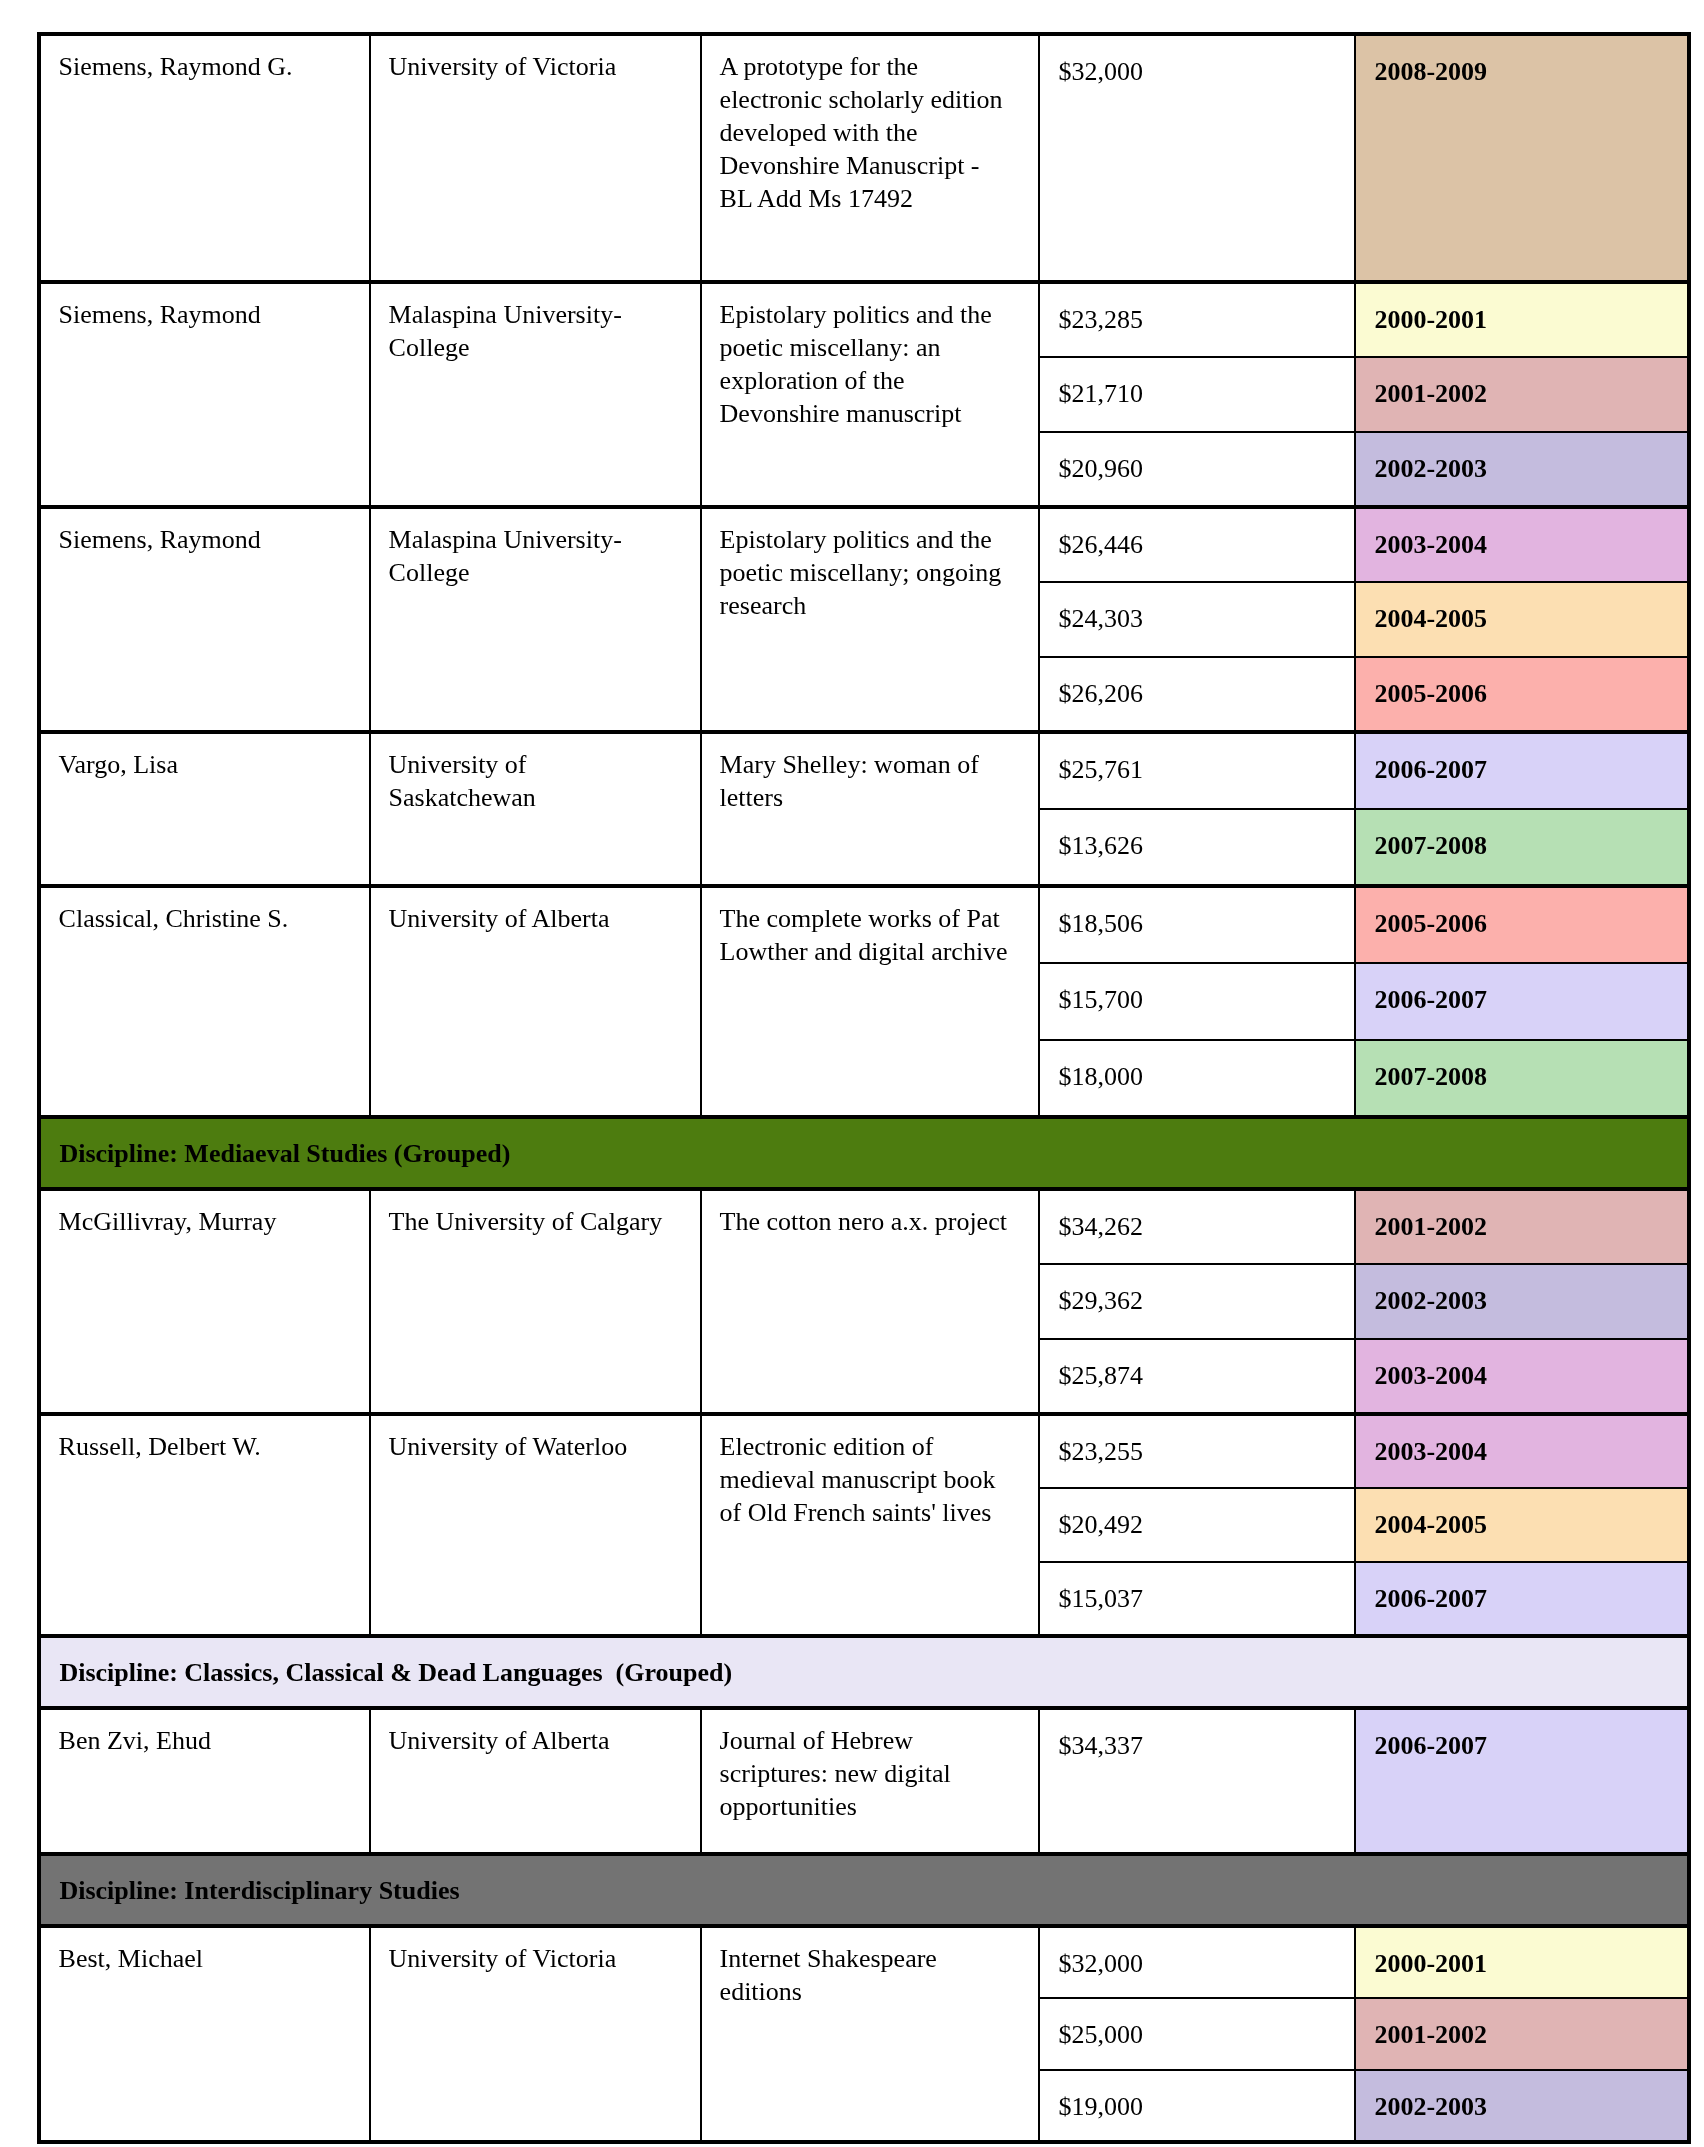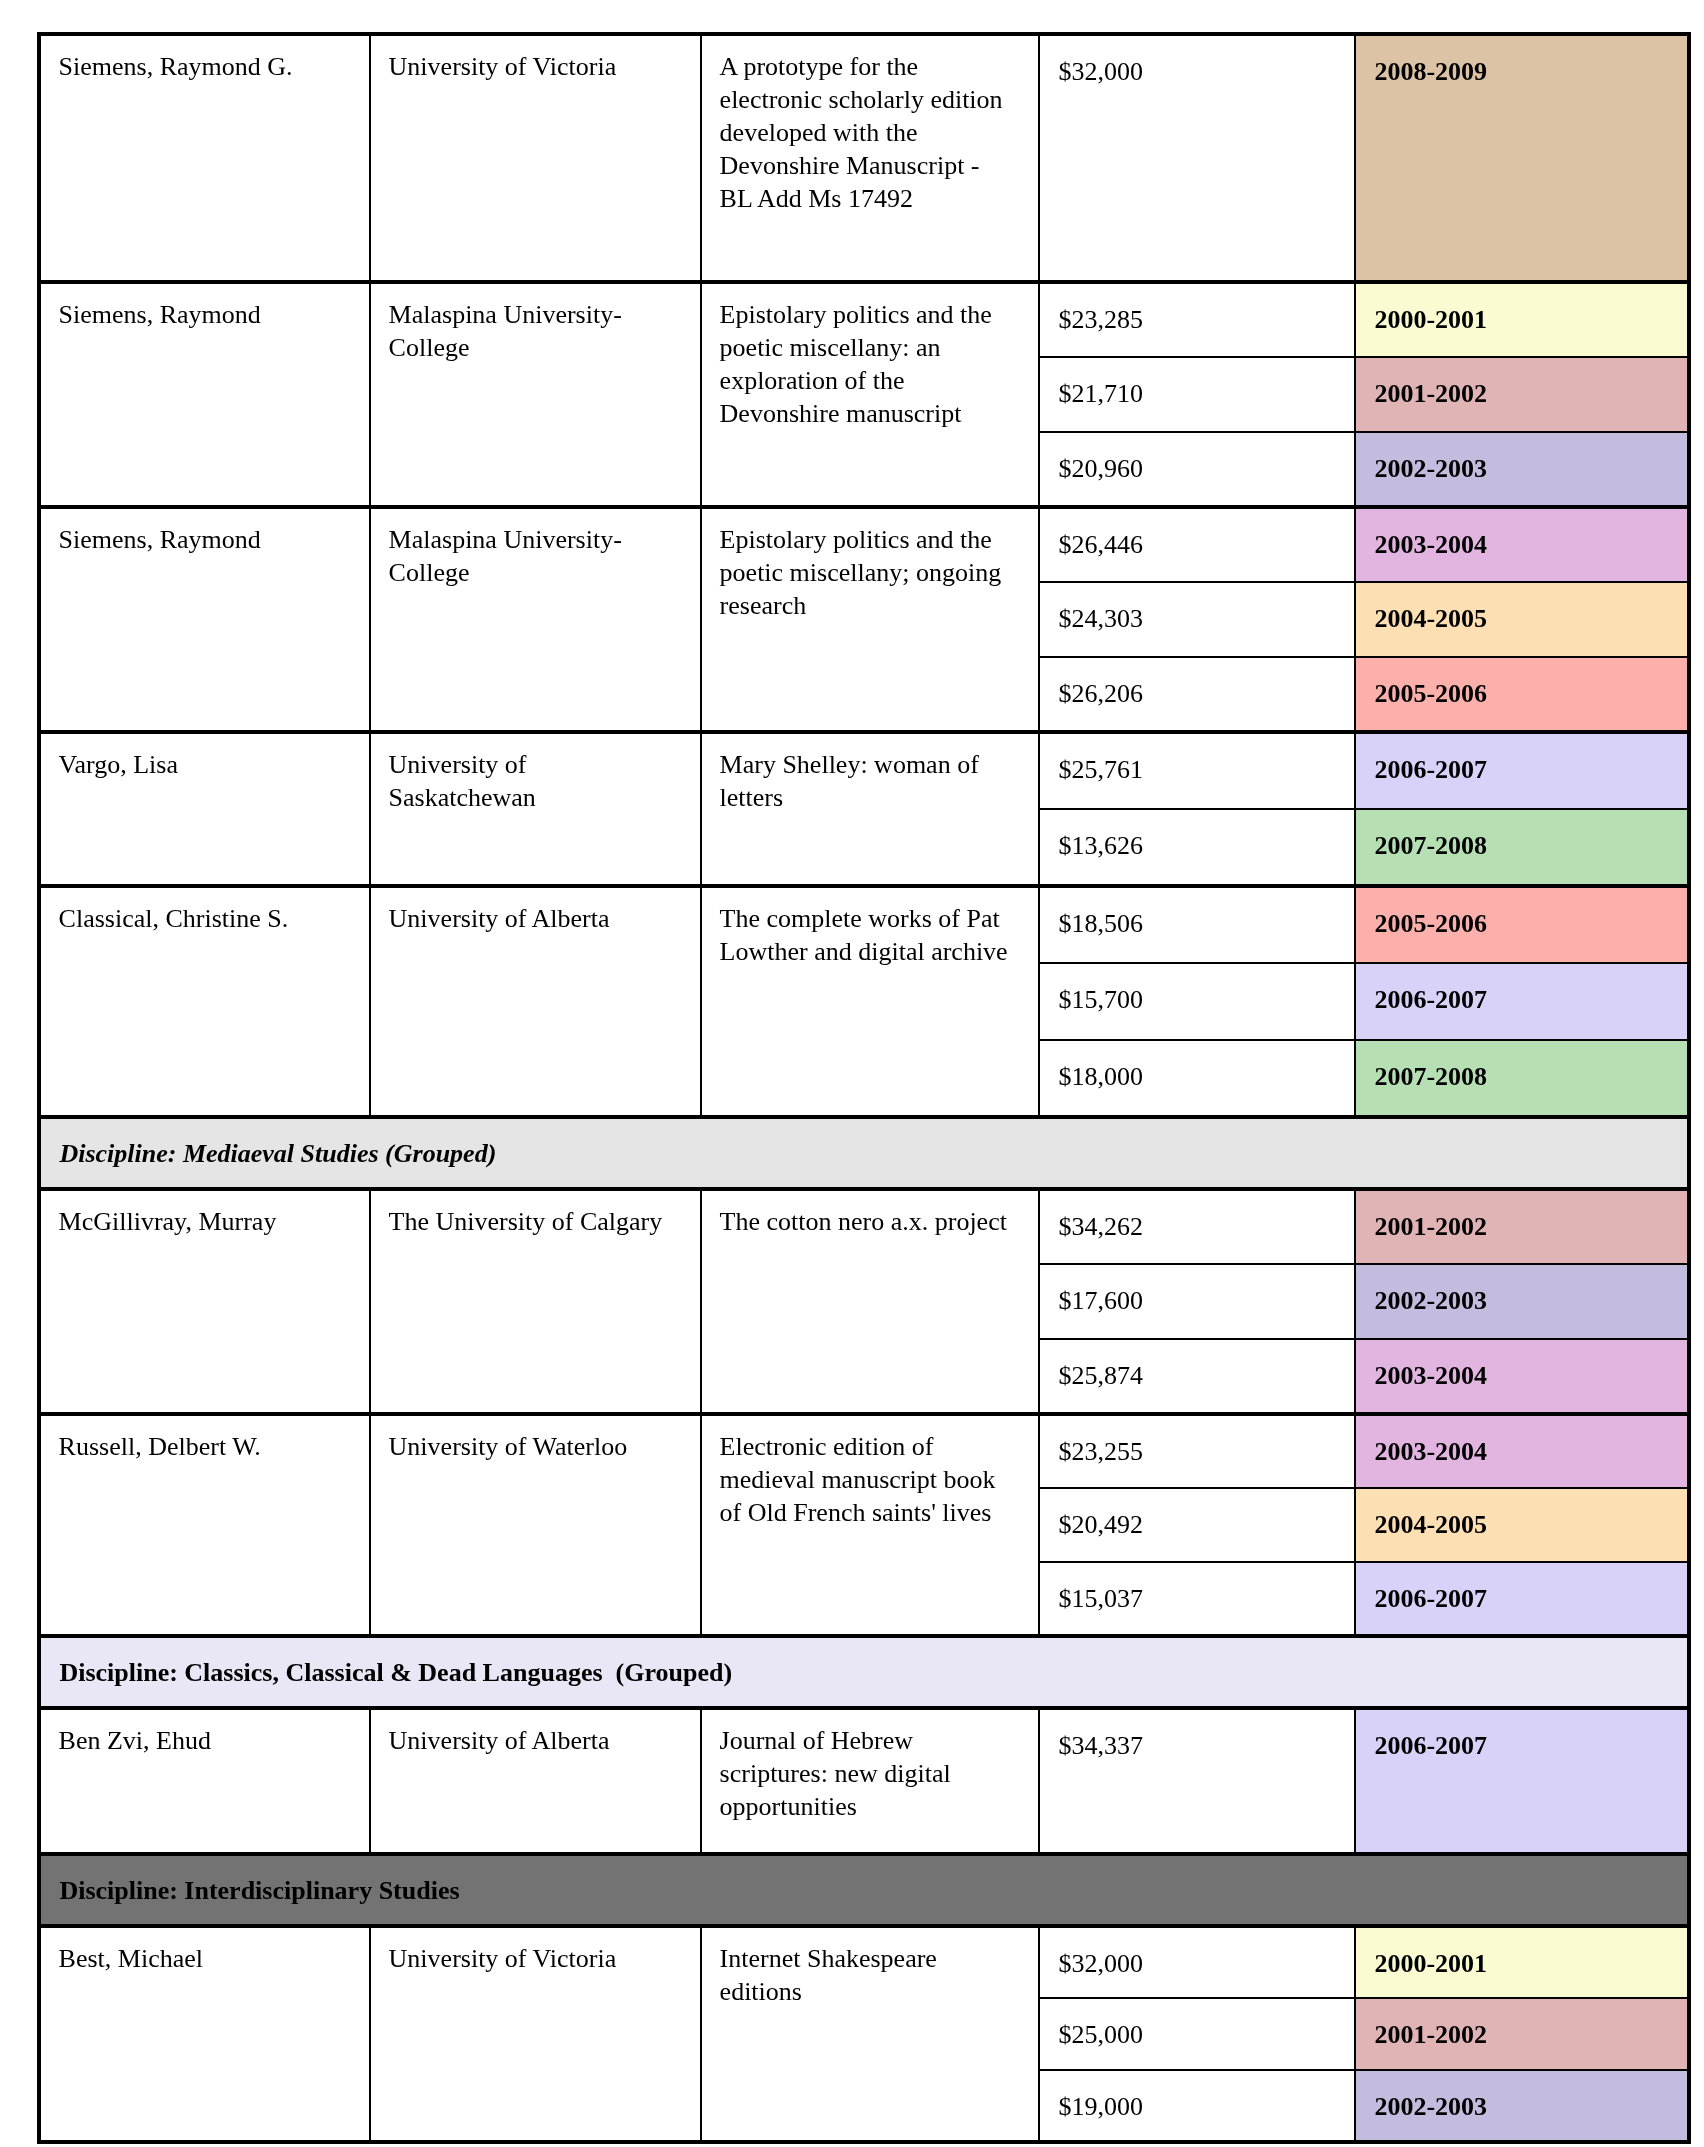--- a/index.html
+++ b/index.html
@@ -129,31 +129,31 @@
         </tr>
         <tr style="height: 77px;">
           <td class="amount-cell">$15,700</td>
           <td class="year-cell" style="background: rgb(216, 210, 248);">2006-2007</td>
         </tr>
         <tr style="height: 77px;">
           <td class="amount-cell">$18,000</td>
           <td class="year-cell" style="background: rgb(182, 224, 180);">2007-2008</td>
         </tr>
         <tr style="height: 72px;">
-          <td colspan="5" class="section-cell" style="background: #e5e5e5; font-style: italic;">Discipline: Mediaeval Studies (Grouped)</td>
+          <td colspan="5" class="section-cell" style="background: #4d7c0f;">Discipline: Mediaeval Studies (Grouped)</td>
         </tr>
         <tr class="major-start" style="height: 75px;">
           <td rowspan="3" class="main-cell name">McGillivray, Murray</td>
           <td rowspan="3" class="main-cell university">The University of Calgary</td>
           <td rowspan="3" class="main-cell project">The cotton nero a.x. project</td>
           <td class="amount-cell">$34,262</td>
           <td class="year-cell" style="background: rgb(224, 180, 180);">2001-2002</td>
         </tr>
         <tr style="height: 75px;">
-          <td class="amount-cell">$17,600</td>
+          <td class="amount-cell">$29,362</td>
           <td class="year-cell" style="background: rgb(196, 188, 222);">2002-2003</td>
         </tr>
         <tr style="height: 75px;">
           <td class="amount-cell">$25,874</td>
           <td class="year-cell" style="background: rgb(226, 180, 224);">2003-2004</td>
         </tr>
         <tr class="major-start" style="height: 74px;">
           <td rowspan="3" class="main-cell name">Russell, Delbert W.</td>
           <td rowspan="3" class="main-cell university">University of Waterloo</td>
           <td rowspan="3" class="main-cell project">Electronic edition of medieval manuscript book of Old French saints' lives</td>

